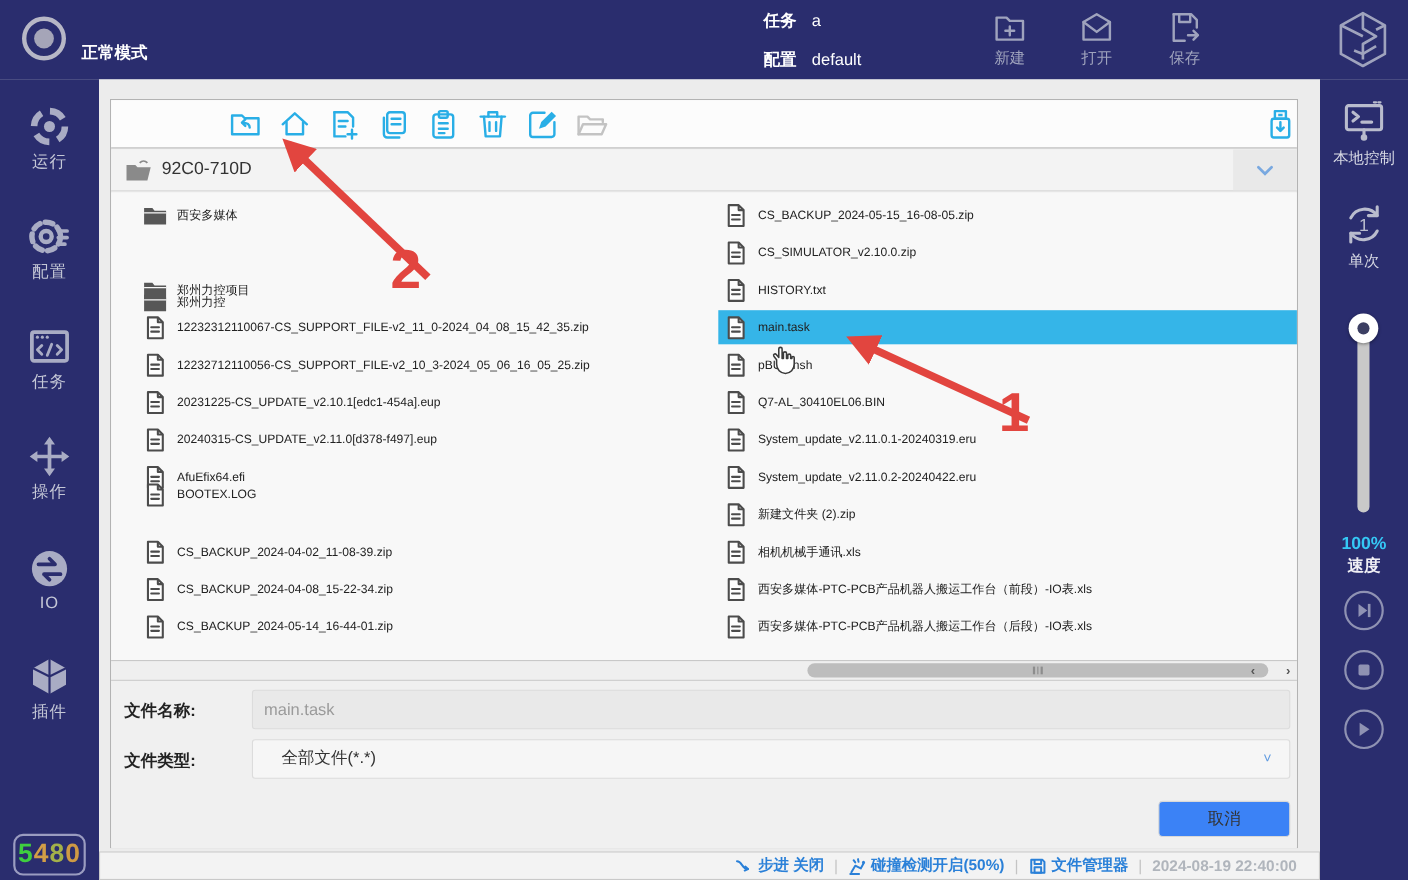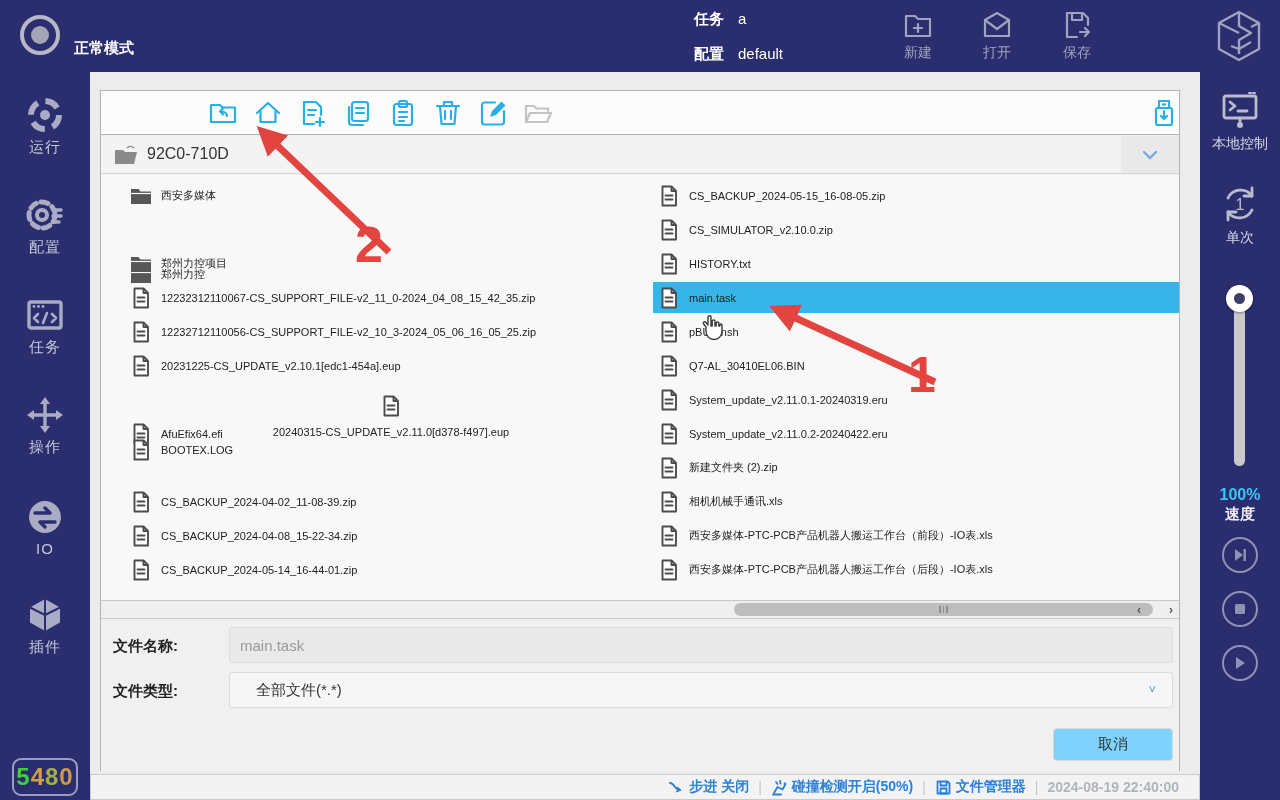--- a/index.html
+++ b/index.html
@@ -63,21 +63,21 @@
   .hthumb { position:absolute; left:633px; top:2px; width:419px; height:13px; background:#bdbdbd; border-radius:7px; cursor:pointer; }
   .hgrip { position:absolute; left:205px; top:3px; width:12px; height:7px; display:flex; gap:2px; }
   .hgrip i { width:1.5px; height:7px; background:#8d8d8d; }
   .harrows { position:absolute; right:2px; top:1px; width:44px; height:15px; display:flex; align-items:center; justify-content:space-between; color:#555; font-size:12px; font-weight:bold; }
   .harrows span { cursor:pointer; padding:0 4px; }
   .fm-form { position:absolute; left:0; top:528px; width:1078px; height:152px; background:#f0f0f0; }
   .form-label { position:absolute; left:12px; font-size:15px; font-weight:bold; color:#222; }
   .fname-input { position:absolute; left:128px; top:8px; width:944px; height:36px; background:#e9e9e9; border:1px solid #dcdcdc; border-radius:3px; color:#9a9a9a; font-size:15px; padding-left:10px; font-family:inherit; }
   .ftype-select { position:absolute; left:128px; top:53px; width:944px; height:36px; background:#f6f6f6; border:1px solid #dcdcdc; border-radius:3px; font-size:15px; color:#333; line-height:34px; padding-left:26px; cursor:pointer; }
   .ftype-select .chev { position:absolute; right:16px; top:0; color:#5f9ae0; font-size:13px; }
-  .cancel-btn { position:absolute; left:952px; top:109px; width:120px; height:33px; background:#7dd3fc; border:1px solid #d8d8d8; border-radius:4px; font-size:15px; color:#333; display:flex; align-items:center; justify-content:center; cursor:pointer; }
+  .cancel-btn { position:absolute; left:952px; top:109px; width:120px; height:33px; background:#3b82f6; border:1px solid #d8d8d8; border-radius:4px; font-size:15px; color:#333; display:flex; align-items:center; justify-content:center; cursor:pointer; }
 
   
   .statusbar { position:absolute; left:90px; top:774px; width:1110px; height:26px; background:#f3f3f3; border:1px solid #c9c9c9; display:flex; align-items:center; justify-content:flex-end; gap:9px; padding-right:20px; font-size:14px; font-weight:bold; color:#2a80d8; }
   .statusbar .sep { color:#c4c4c4; font-weight:normal; }
   .status-item { display:flex; align-items:center; gap:4px; cursor:pointer; }
   .status-item svg { width:17px; height:17px; }
   .status-time { color:#b0b5bc; }
 
   
   .annot { position:absolute; left:0; top:0; width:1280px; height:800px; pointer-events:none; z-index:50; }
@@ -353,21 +353,21 @@
     <span class="fname">12232712110056-CS_SUPPORT_FILE-v2_10_3-2024_05_06_16_05_25.zip</span>
   </div>
           <div class="file-row" style="top: 175px;">
     <span class="icon-slot"><svg viewBox="0 0 24 24">
     <path d="M5.5 2.5h9l4.5 4.5v14.5H5.5z" fill="#fdfdfd" stroke="#4c4c4c" stroke-width="1.9" stroke-linejoin="round"></path>
     <path d="M14.5 2.5V7H19" fill="none" stroke="#4c4c4c" stroke-width="1.9" stroke-linejoin="round"></path>
     <path d="M8.5 11.5h7M8.5 15.5h7" stroke="#4c4c4c" stroke-width="1.9" stroke-linecap="round"></path>
   </svg></span>
     <span class="fname">20231225-CS_UPDATE_v2.10.1[edc1-454a].eup</span>
   </div>
-          <div class="file-row" style="top: 219px; flex-direction: column;">
+          <div class="file-row" style="top: 209px;">
     <span class="icon-slot"><svg viewBox="0 0 24 24">
     <path d="M5.5 2.5h9l4.5 4.5v14.5H5.5z" fill="#fdfdfd" stroke="#4c4c4c" stroke-width="1.9" stroke-linejoin="round"></path>
     <path d="M14.5 2.5V7H19" fill="none" stroke="#4c4c4c" stroke-width="1.9" stroke-linejoin="round"></path>
     <path d="M8.5 11.5h7M8.5 15.5h7" stroke="#4c4c4c" stroke-width="1.9" stroke-linecap="round"></path>
   </svg></span>
     <span class="fname">20240315-CS_UPDATE_v2.11.0[d378-f497].eup</span>
   </div>
           <div class="file-row" style="top: 243px;">
     <span class="icon-slot"><svg viewBox="0 0 24 24">
     <path d="M5.5 2.5h9l4.5 4.5v14.5H5.5z" fill="#fdfdfd" stroke="#4c4c4c" stroke-width="1.9" stroke-linejoin="round"></path>

